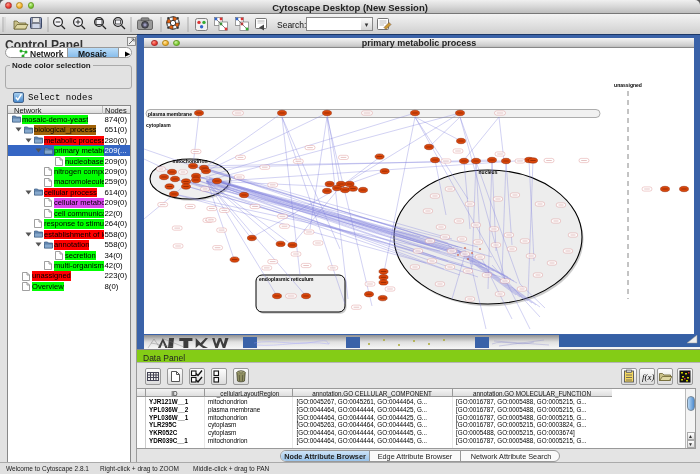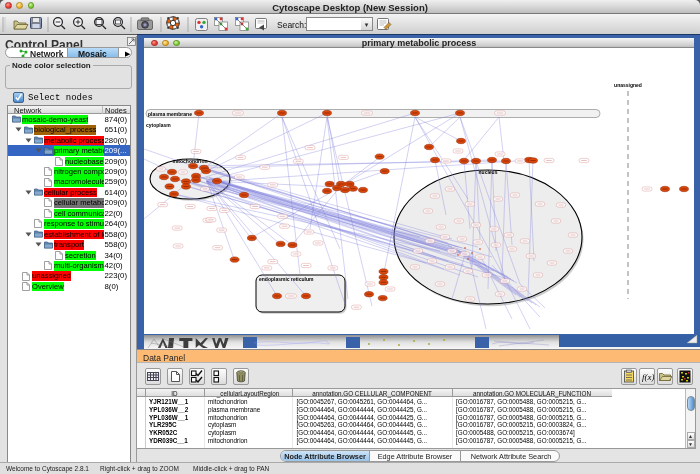--- a/index.html
+++ b/index.html
@@ -253,21 +253,21 @@
           <rect x="0.5" y="3" width="8" height="4" fill="#86a8cc" stroke="#33567e" stroke-width="0.5"></rect>
         </svg>
         <div class="abs" style="left:36px;top:81.9px;max-width:60px;overflow:hidden;white-space:nowrap;font-size:7.6px;color:#000;background:#f00;line-height:9.5px;">cellular process</div>
         <div class="abs" style="left:96.5px;top:81.9px;font-size:7.8px;color:#000;line-height:9.5px;">614(0)</div>
       </div>
       <div>
         <svg class="abs" style="left:36px;top:92.4px;" width="8" height="9" viewBox="0 0 8 9">
           <path d="M0.5 0.5 L5 0.5 L7.5 3 L7.5 8.5 L0.5 8.5 Z" fill="#fff" stroke="#888" stroke-width="0.8"></path>
           <path d="M5 0.5 L5 3 L7.5 3" fill="none" stroke="#888" stroke-width="0.8"></path>
         </svg>
-        <div class="abs" style="left:46px;top:92.3px;max-width:50px;overflow:hidden;white-space:nowrap;font-size:7.6px;color:#000;background:#737373;line-height:9.5px;text-align:right;">cellular metabo</div>
+        <div class="abs" style="left:46px;top:92.3px;max-width:50px;overflow:hidden;white-space:nowrap;font-size:7.6px;color:#000;background:#d946ef;line-height:9.5px;text-align:right;">cellular metabo</div>
         <div class="abs" style="left:96.5px;top:92.3px;font-size:7.8px;color:#000;line-height:9.5px;">209(0)</div>
       </div>
       <div>
         <svg class="abs" style="left:36px;top:102.9px;" width="8" height="9" viewBox="0 0 8 9">
           <path d="M0.5 0.5 L5 0.5 L7.5 3 L7.5 8.5 L0.5 8.5 Z" fill="#fff" stroke="#888" stroke-width="0.8"></path>
           <path d="M5 0.5 L5 3 L7.5 3" fill="none" stroke="#888" stroke-width="0.8"></path>
         </svg>
         <div class="abs" style="left:46px;top:102.8px;max-width:50px;overflow:hidden;white-space:nowrap;font-size:7.6px;color:#000;background:#0f0;line-height:9.5px;">cell communicat</div>
         <div class="abs" style="left:96.5px;top:102.8px;font-size:7.8px;color:#000;line-height:9.5px;">22(0)</div>
       </div>
@@ -291,21 +291,21 @@
         <div class="abs" style="left:96.5px;top:123.7px;font-size:7.8px;color:#000;line-height:9.5px;">558(0)</div>
       </div>
       <div>
         <svg class="abs" style="left:27px;top:136.4px;" width="7" height="5" viewBox="0 0 7 5">
           <path d="M0.5 0.5 L6.5 0.5 L3.5 4.5 Z" fill="#555"></path>
         </svg>
         <svg class="abs" style="left:36px;top:134.6px;" width="9" height="8" viewBox="0 0 9 8">
           <path d="M0.5 2.5 L0.5 1 L3.5 1 L4.5 2 L8.5 2 L8.5 7 L0.5 7 Z" fill="#6f93bd" stroke="#33567e" stroke-width="0.7"></path>
           <rect x="0.5" y="3" width="8" height="4" fill="#86a8cc" stroke="#33567e" stroke-width="0.5"></rect>
         </svg>
-        <div class="abs" style="left:46px;top:134.1px;max-width:50px;overflow:hidden;white-space:nowrap;font-size:7.6px;color:#000;background:#f00;line-height:9.5px;">transport</div>
+        <div class="abs" style="left:46px;top:134.1px;max-width:50px;overflow:hidden;white-space:nowrap;font-size:7.6px;color:#000;background:#f00;line-height:9.5px;">annotation</div>
         <div class="abs" style="left:96.5px;top:134.1px;font-size:7.8px;color:#000;line-height:9.5px;">558(0)</div>
       </div>
       <div>
         <svg class="abs" style="left:47px;top:144.7px;" width="8" height="9" viewBox="0 0 8 9">
           <path d="M0.5 0.5 L5 0.5 L7.5 3 L7.5 8.5 L0.5 8.5 Z" fill="#fff" stroke="#888" stroke-width="0.8"></path>
           <path d="M5 0.5 L5 3 L7.5 3" fill="none" stroke="#888" stroke-width="0.8"></path>
         </svg>
         <div class="abs" style="left:57px;top:144.5px;max-width:39px;overflow:hidden;white-space:nowrap;font-size:7.6px;color:#000;background:#0f0;line-height:9.5px;">secretion</div>
         <div class="abs" style="left:96.5px;top:144.5px;font-size:7.8px;color:#000;line-height:9.5px;">34(0)</div>
       </div>
@@ -779,21 +779,21 @@
    <path d="M348 9 C 360 4, 375 12, 390 7 M350 6 L 405 10 M355 11 L 400 5"></path>
   </g>
   <rect x="415" y="0" width="141" height="12" fill="#3560a5"></rect>
   <path d="M543 8 L553 0 L553 8 Z" fill="#eee" stroke="#999" stroke-width="0.5"></path>
  </svg>
 </div>
 
 <div class="abs" style="left:137px;top:349px;width:563px;height:113px;background:#e4e4e4;
   border-top:1px solid #888;">
  <div class="abs" style="left:0;top:0;width:563px;height:13px;
-   background:#fdba74;border-bottom:1px solid #b5b5b5;">
+   background:#84cc16;border-bottom:1px solid #b5b5b5;">
   <div class="abs" style="left:6px;top:2.5px;font-size:8.5px;color:#222;">Data Panel</div>
  </div>
 
 <div class="abs" style="left:8px;top:18px;width:16px;height:17px;background:linear-gradient(#fdfdfd,#dcdcdc);border:1px solid #999;border-radius:2px;"><svg width="14" height="15" viewBox="0 0 14 15">
         <rect x="1.5" y="3.5" width="11" height="8" fill="#eee" stroke="#445" stroke-width="1"></rect>
         <line x1="1.5" y1="6" x2="12.5" y2="6" stroke="#445"></line>
         <line x1="1.5" y1="8.5" x2="12.5" y2="8.5" stroke="#445"></line>
         <line x1="4.5" y1="3.5" x2="4.5" y2="11.5" stroke="#445"></line>
         <line x1="7.5" y1="3.5" x2="7.5" y2="11.5" stroke="#445"></line>
         <line x1="10" y1="3.5" x2="10" y2="11.5" stroke="#445"></line>

